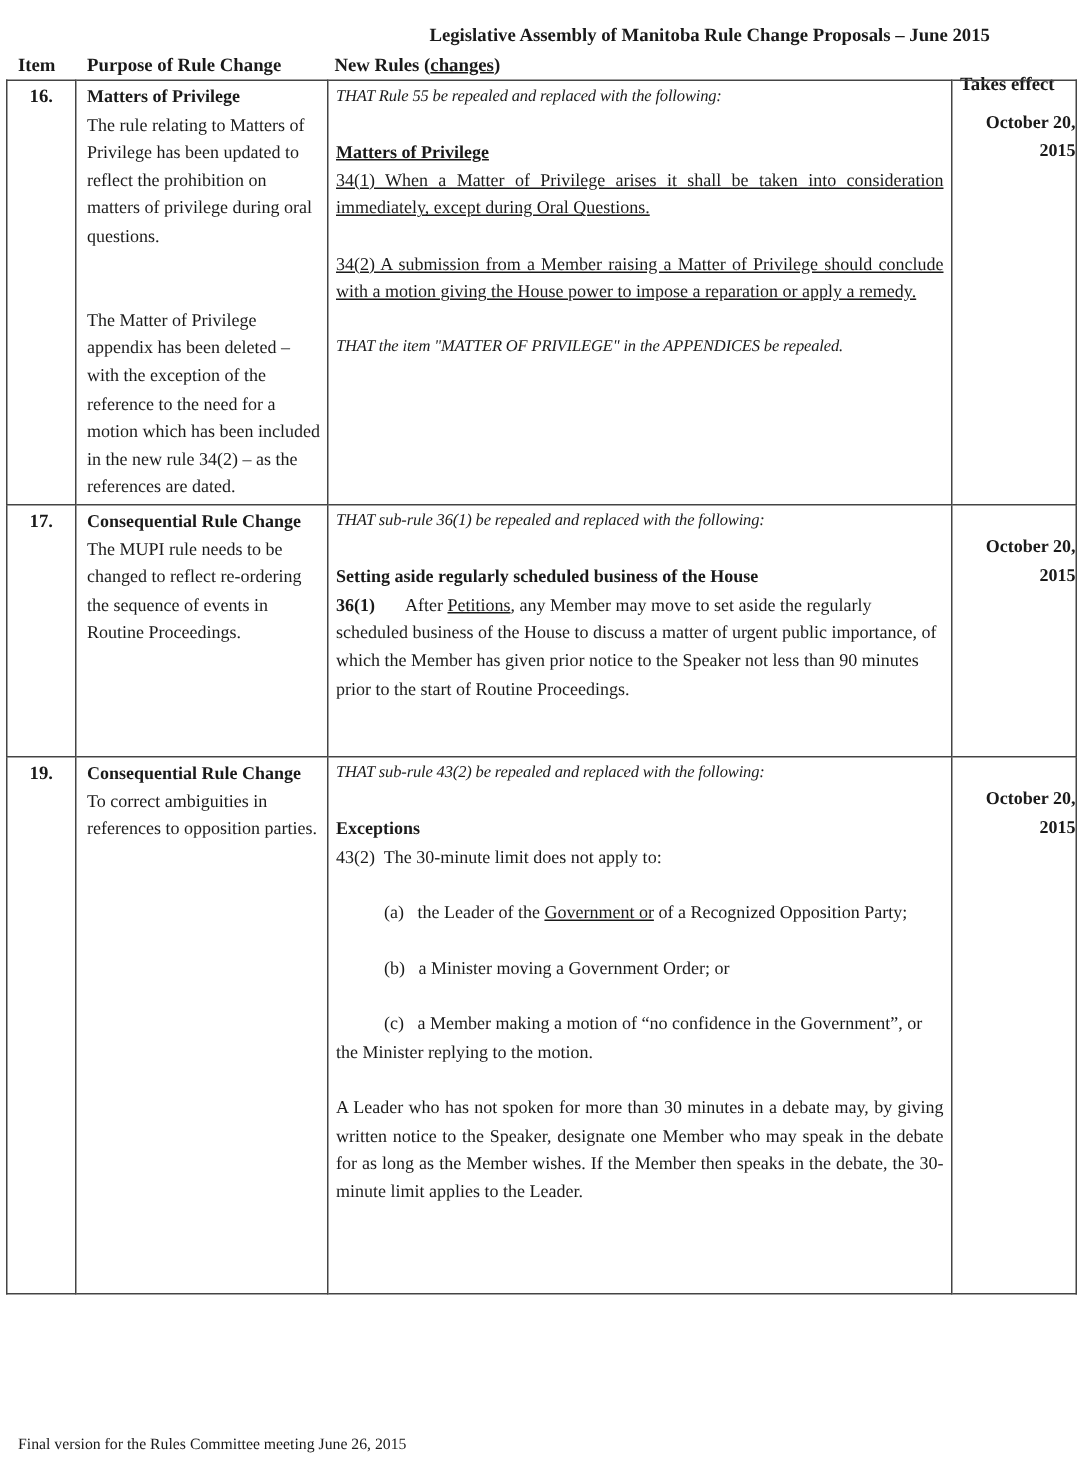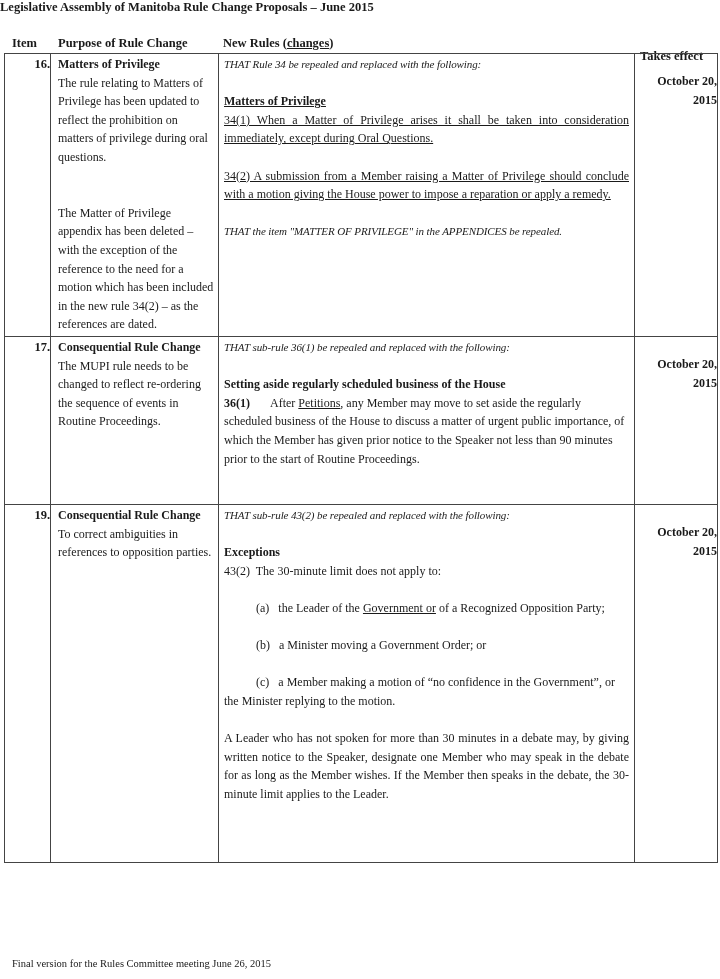--- a/index.html
+++ b/index.html
@@ -1,24 +1,24 @@
 <!DOCTYPE html>
 <html><head>
 <meta charset="utf-8">
 <style>
   html, body { margin:0; padding:0; background:#ffffff; }
   body { width:720px; height:979px; position:relative; overflow:hidden;
          font-family:"Liberation Serif","DejaVu Serif",serif; color:#1a1a1a; }
-  .title { position:absolute; top:0; left:0; width:660px; text-align:left;
+  .title { position:absolute; top:16px; left:0; width:660px; text-align:right;
            font-size:12.5px; font-weight:bold; }
   .hdr { position:absolute; top:36px; font-size:12.5px; font-weight:bold; }
   .hdr u { text-decoration:underline; }
   table { position:absolute; left:4px; top:53px; border-collapse:collapse; table-layout:fixed; width:712px; }
   td { border:1.5px solid #444; vertical-align:top; padding:0; font-size:12px; line-height:18.6px; }
-  .c1 { width:45px; text-align:right; font-weight:bold; font-size:12.5px; padding-top:1px; }
+  .c1 { width:45px; text-align:center; font-weight:bold; font-size:12.5px; padding-top:1px; }
   .c2 { width:156px; padding:1px 4px 0 7px; }
   .c3 { width:405px; padding:1px 5px 0 5px; }
   .c4 { width:82px; text-align:center; font-weight:bold; font-size:12px; }
   .ptitle { font-weight:bold; }
   .it { font-style:italic; font-size:11px; letter-spacing:-0.1px; }
   .ul { text-decoration:underline; }
   .just { text-align:justify; }
   .b { font-weight:bold; }
   .gap { height:18.6px; }
   .ind { padding-left:32px; }
@@ -41,21 +41,21 @@
       <tr style="height:283px;">
     <td class="c1">16.</td>
     <td class="c2">
       <div class="ptitle">Matters of Privilege</div>
       <div>The rule relating to Matters of Privilege has been updated to reflect the prohibition on matters of privilege during oral questions.</div>
       <div class="gap"></div>
           <div class="gap"></div>
       <div>The Matter of Privilege appendix has been deleted – with the exception of the reference to the need for a motion which has been included in the new rule 34(2) – as the references are dated.</div>
     </td>
     <td class="c3">
-      <div class="it">THAT Rule 34 be repealed and replaced with the following:</div>
+      <div class="it">THAT Rule 55 be repealed and replaced with the following:</div>
       <div class="gap"></div>
       <div class="b ul">Matters of Privilege</div>
       <div class="ul just">34(1)  When a Matter of Privilege arises it shall be taken into consideration immediately, except during Oral Questions.</div>
       <div class="gap"></div>
       <div class="ul just">34(2)  A submission from a Member raising a Matter of Privilege should conclude with a motion giving the House power to impose a reparation or apply a remedy.</div>
       <div class="gap"></div>
       <div class="it">THAT the item "MATTER OF PRIVILEGE" in the APPENDICES be repealed.</div>
     </td>
     <td class="c4">
       <div class="takes">

